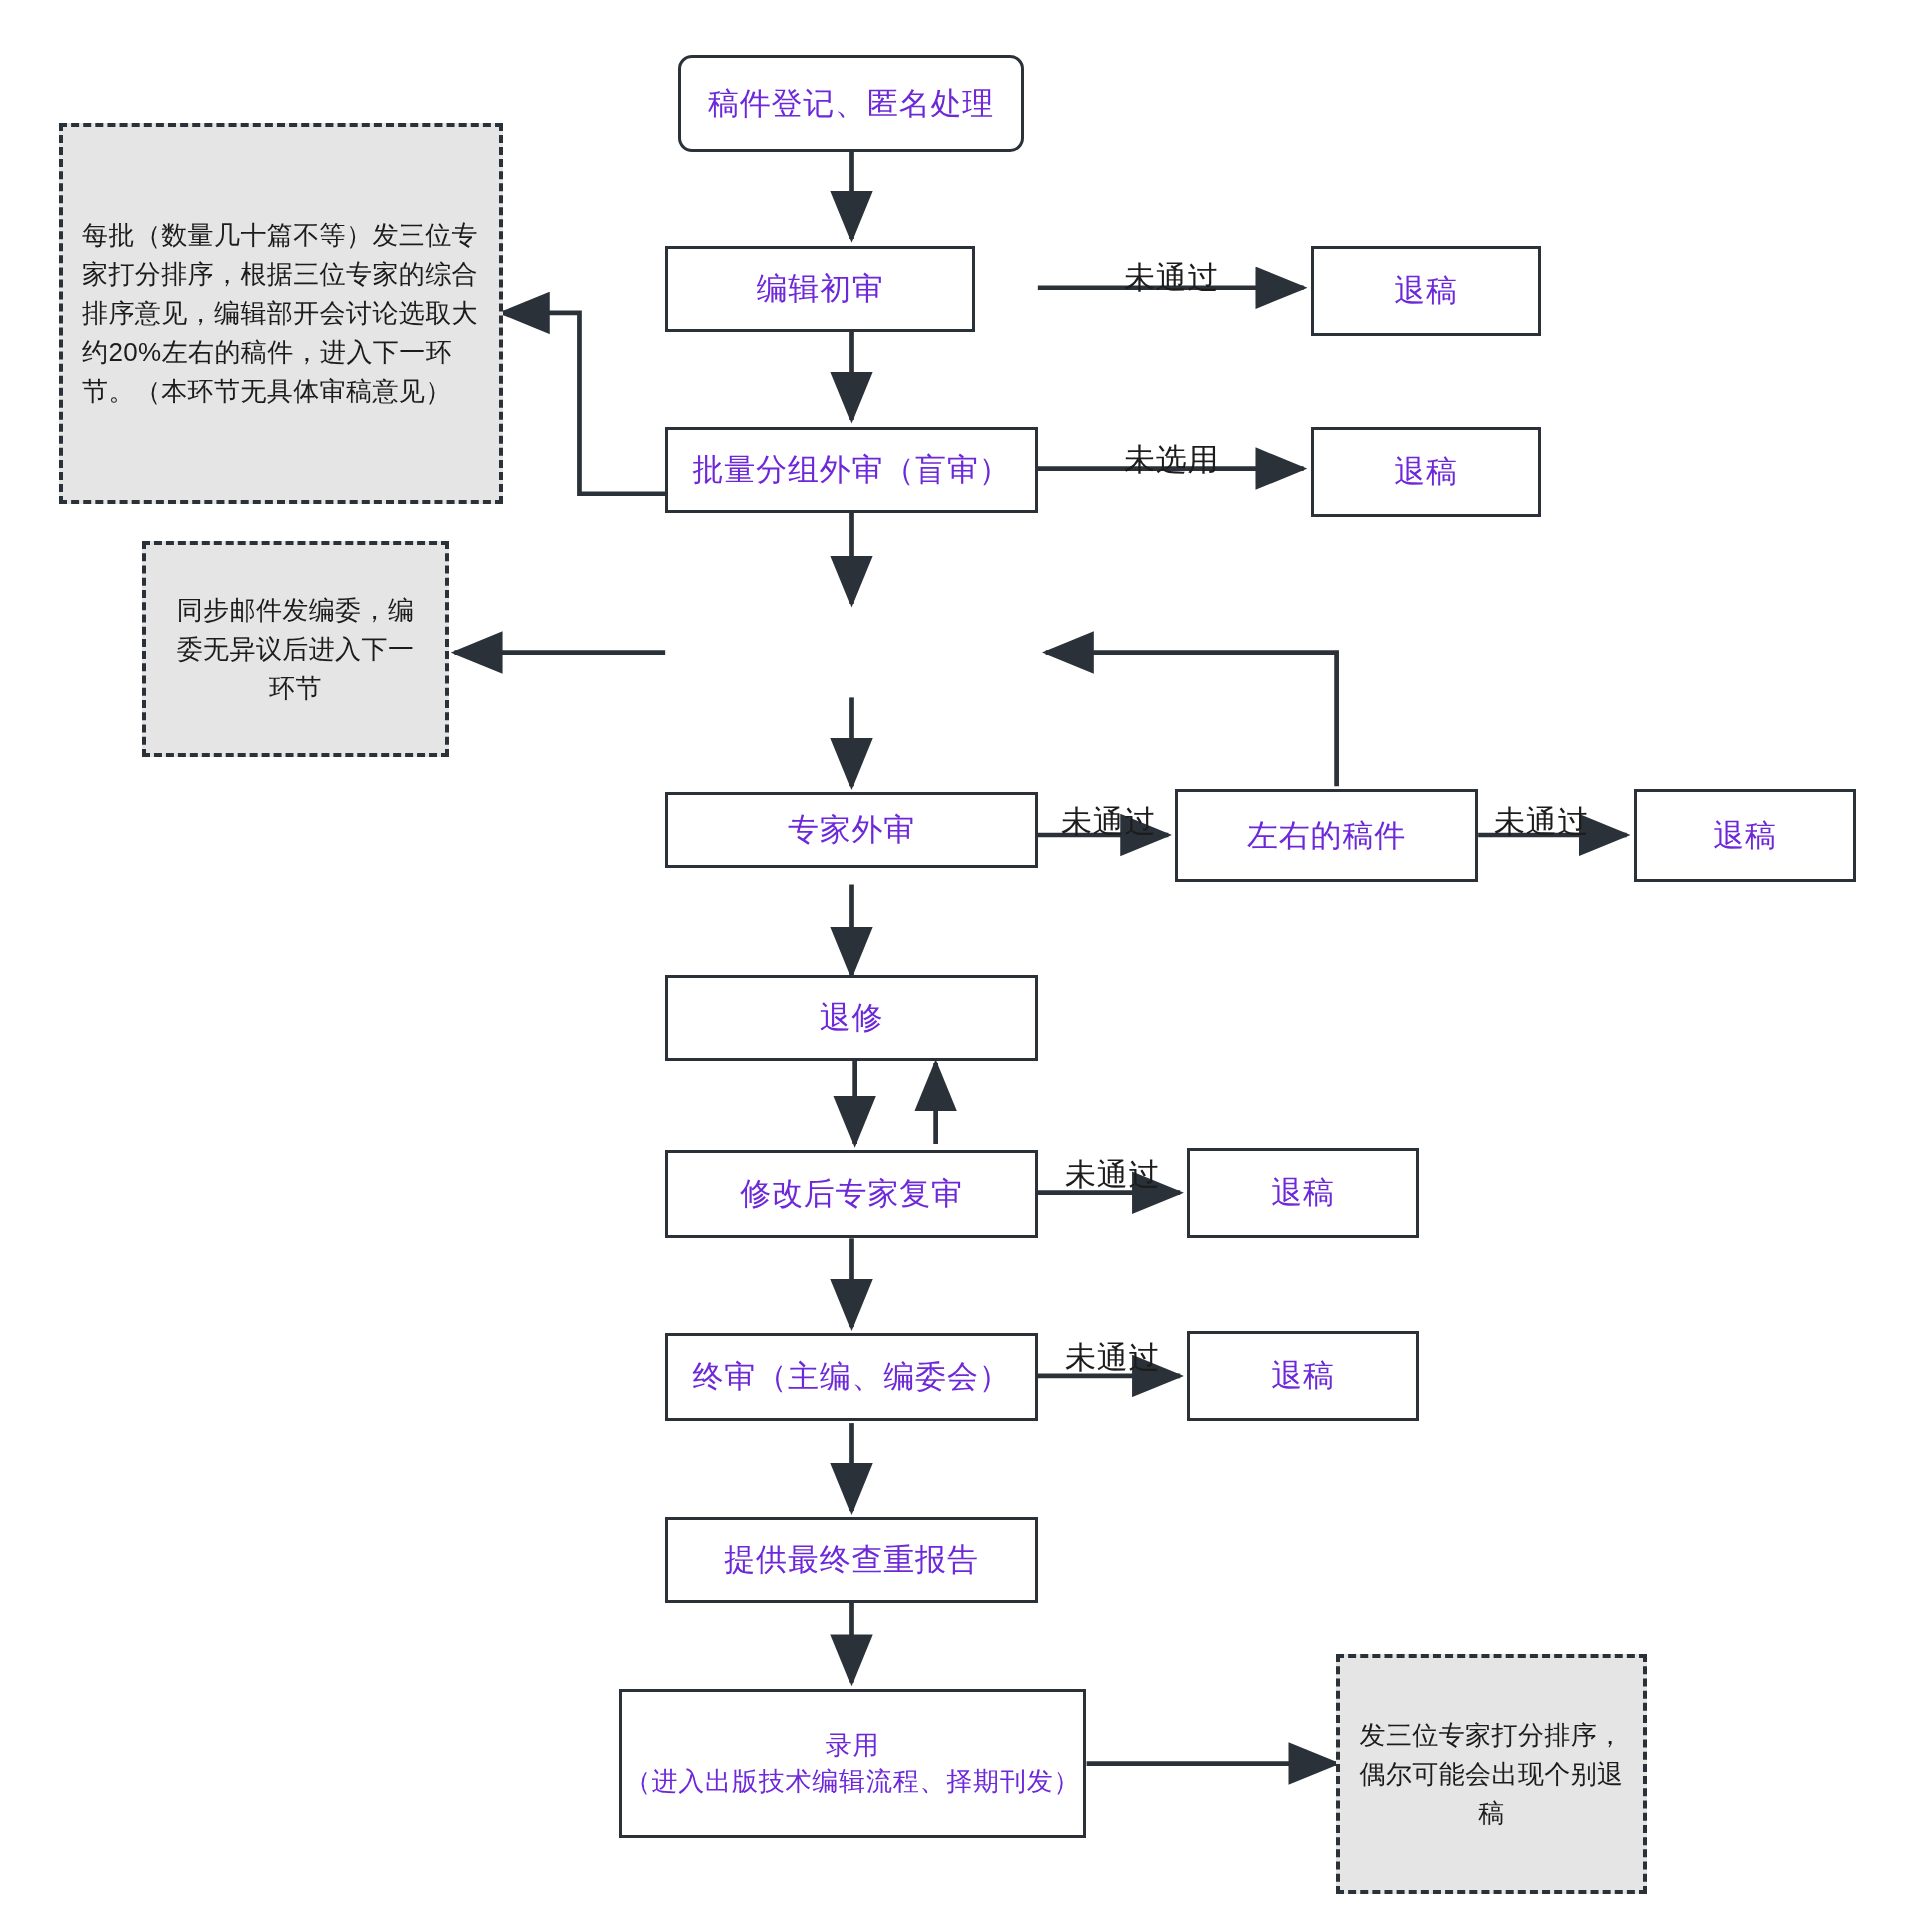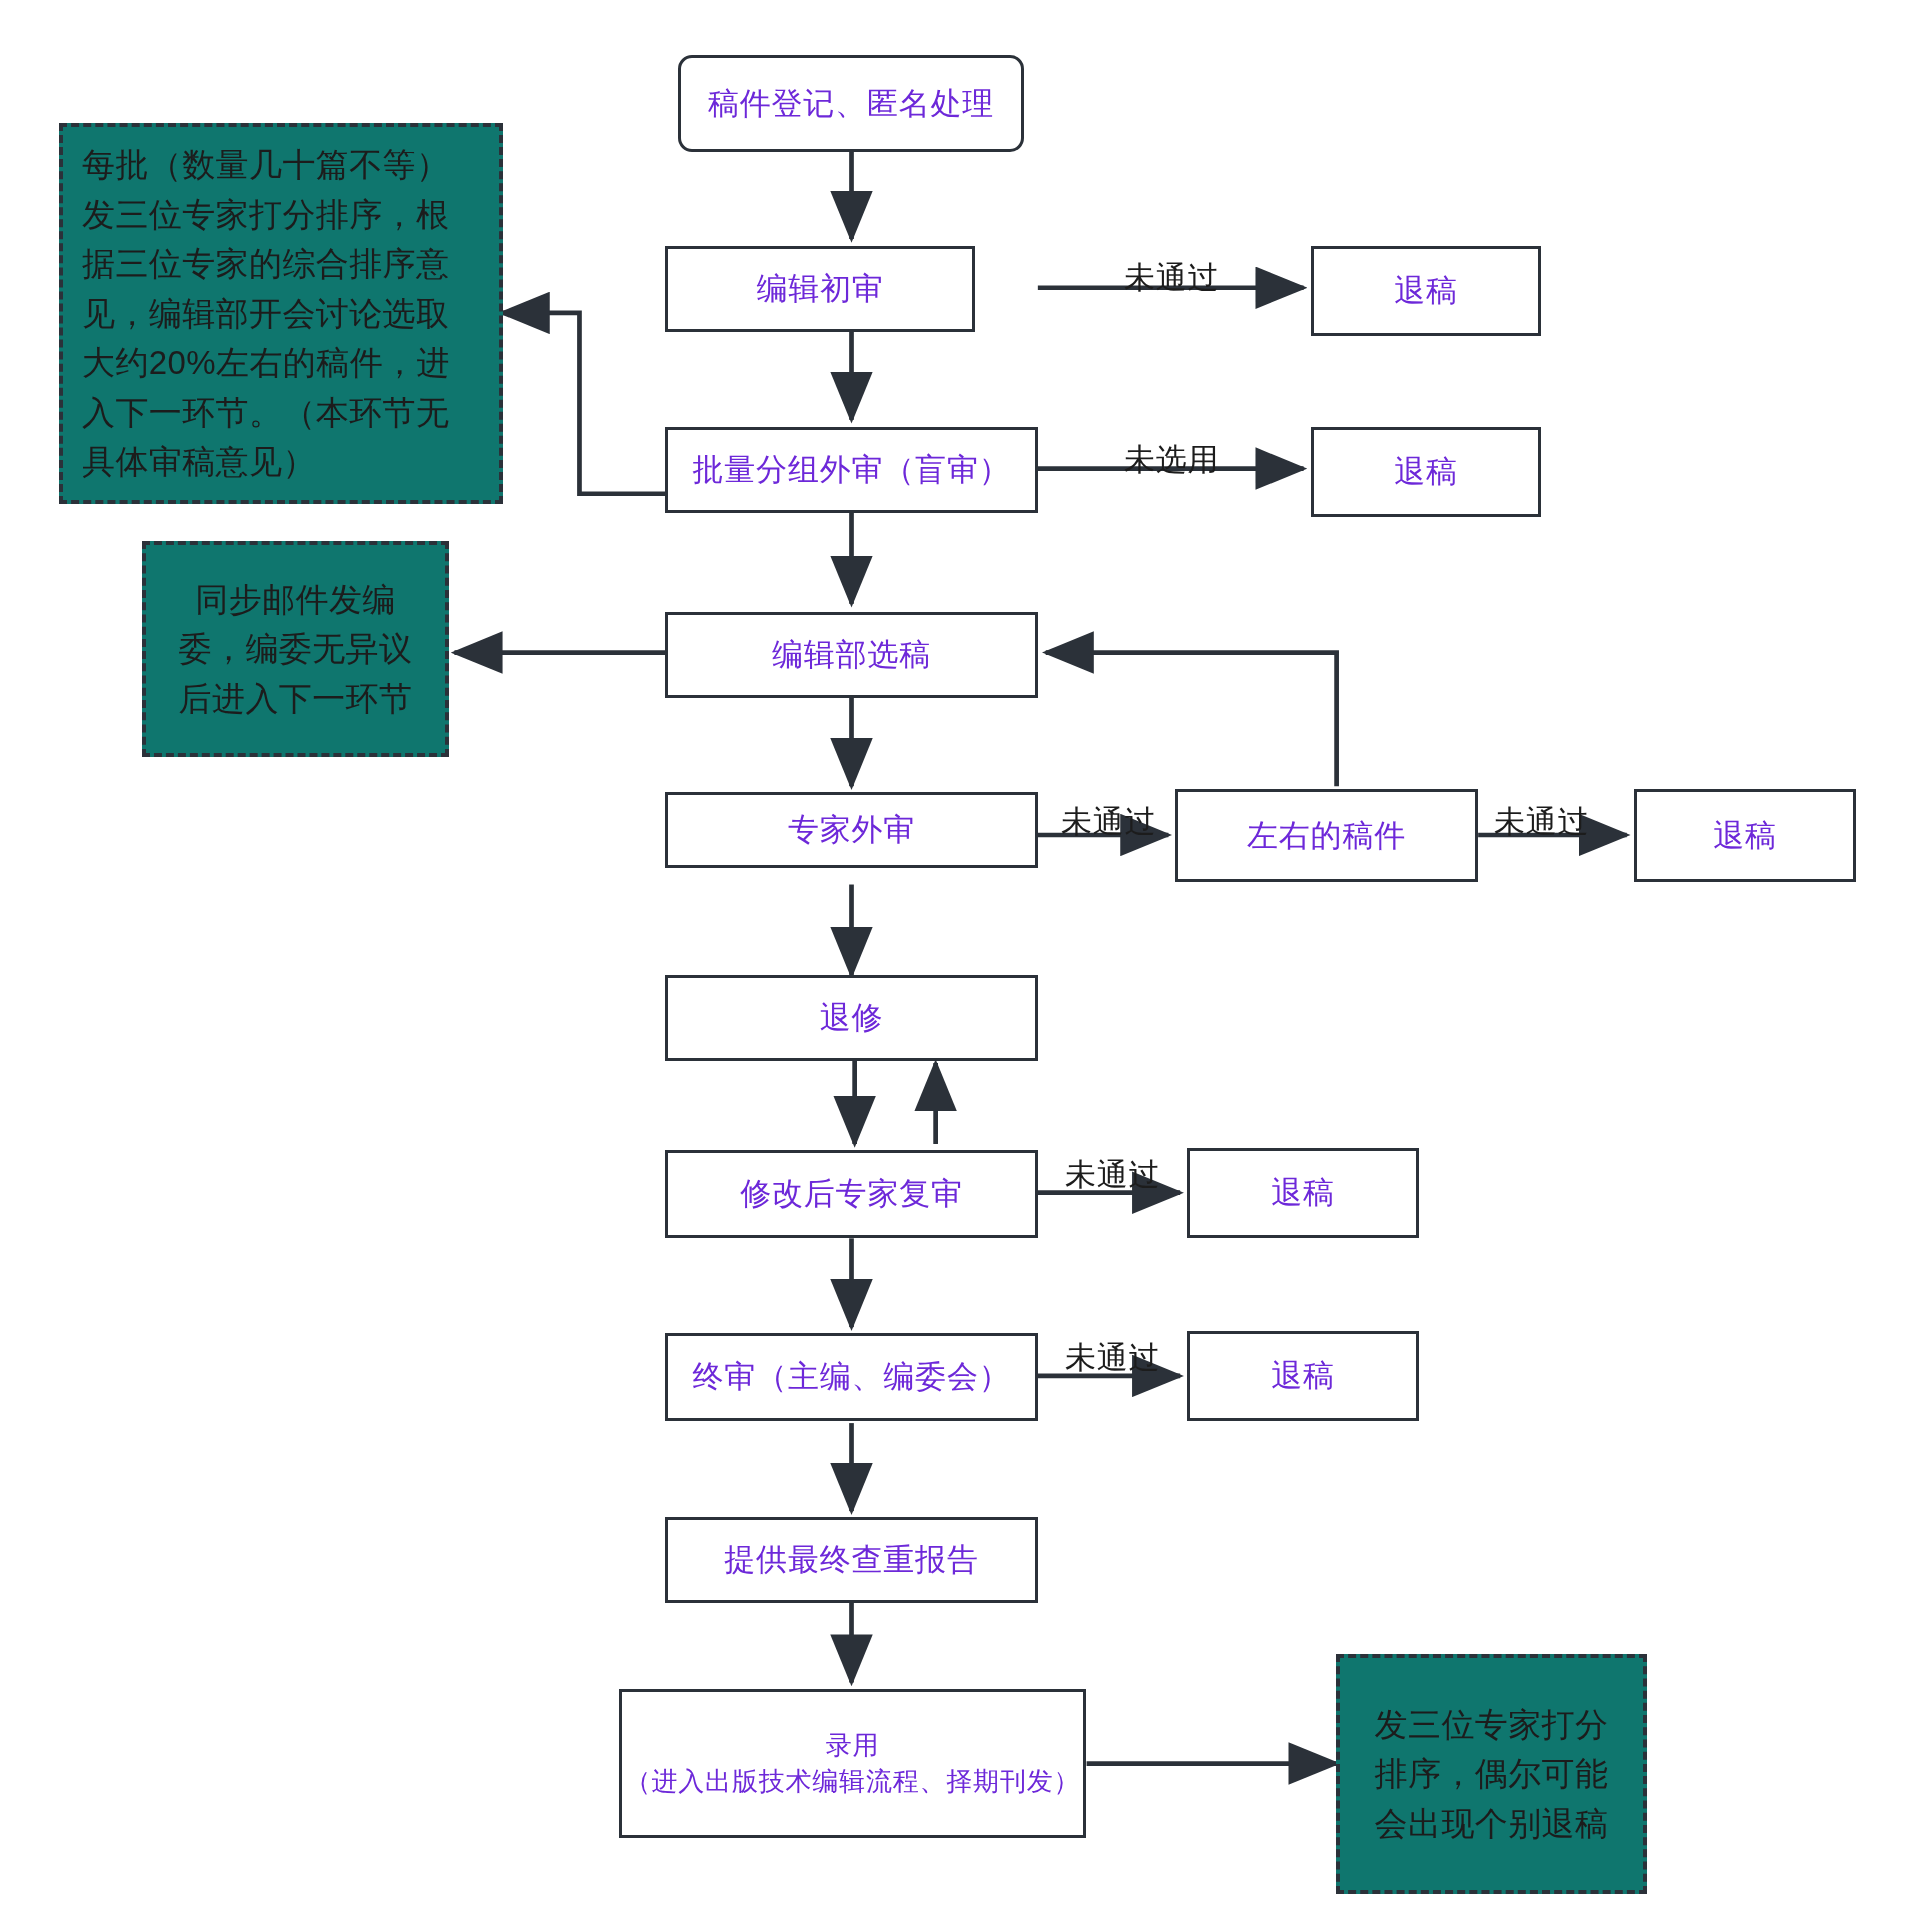--- a/index.html
+++ b/index.html
@@ -36,25 +36,25 @@
     font-size: 31px;
     line-height: 1.35;
     letter-spacing: 0.8px;
   }
   .node.rounded { border-radius: 14px; }
   .node.thin { border-width: 3.1px; }
   .note {
     position: absolute;
     box-sizing: border-box;
     border: 4.7px dashed #2b3139;
-    background: #0f766e;
+    background: #e5e5e5;
     display: flex;
     align-items: center;
     color: #1c1c1c;
-    font-size: 33px;
+    font-size: 26px;
     line-height: 1.5;
     letter-spacing: 0.4px;
     padding: 0 19px;
   }
   .note.center { justify-content: center; text-align: center; }
   .note.left { justify-content: flex-start; text-align: left; }
   .edge-label {
     position: absolute;
     color: #1c1c1c;
     font-size: 31px;
@@ -144,23 +144,20 @@
   </div>
 
   <div class="node" style="left:665px; top:427px; width:373px; height:86px;">
     <span class="node-text">批量分组外审（盲审）</span>
   </div>
 
   <div class="node thin" style="left:1311px; top:427px; width:230px; height:90px;">
     <span class="node-text">退稿</span>
   </div>
 
-  <div class="node" style="left:665px; top:612px; width:373px; height:86px;">
-    <span class="node-text">编辑部选稿</span>
-  </div>
 
   <div class="node" style="left:665px; top:792px; width:373px; height:76px;">
     <span class="node-text">专家外审</span>
   </div>
 
   <div class="node thin" style="left:1175px; top:789px; width:303px; height:93px;">
     <span class="node-text">左右的稿件</span>
   </div>
 
   <div class="node thin" style="left:1634px; top:789px; width:222px; height:93px;">

